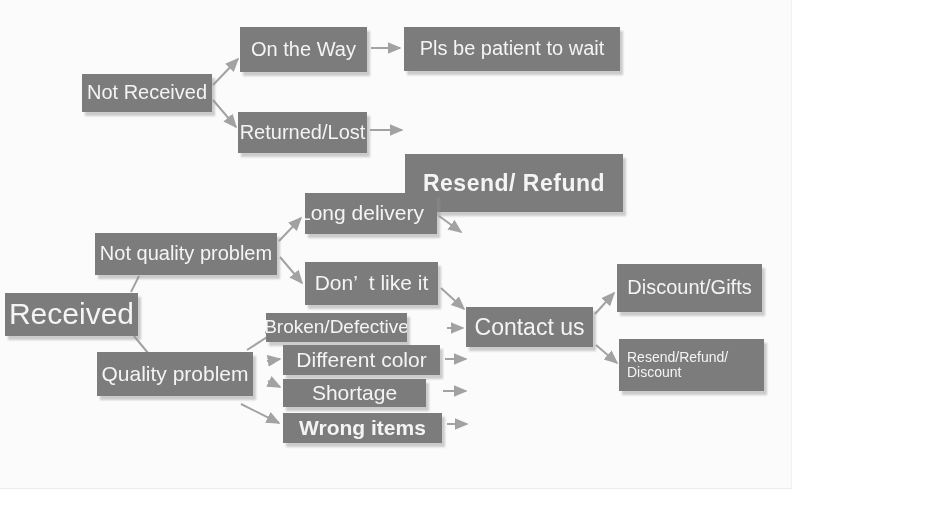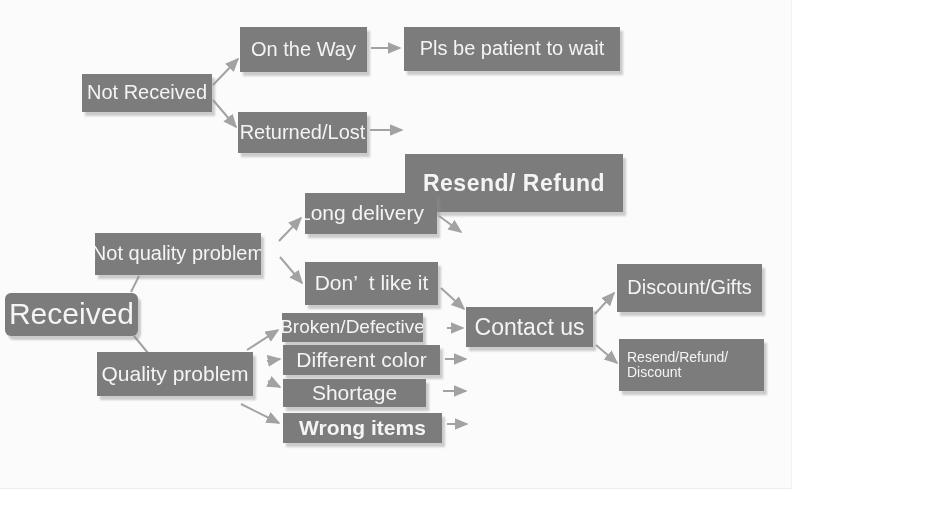--- a/index.html
+++ b/index.html
@@ -75,36 +75,36 @@
         </div>
         <div class="node" style="left: 404px; top: 27px; width: 216px; height: 44px; font-size: 20px; text-align: right;">
           <span class="node-label">Pls be patient to wait</span>
         </div>
         <div class="node" style="left: 238px; top: 112px; width: 129px; height: 41px; font-size: 20px;">
           <span class="node-label">Returned/Lost</span>
         </div>
         <div class="node bold" style="left: 405px; top: 110px; width: 218px; height: 58px; font-size: 23px; margin-top: 44px;">
           <span class="node-label">Resend/ Refund</span>
         </div>
-        <div class="node" style="left: 5px; top: 293px; width: 133px; height: 43px; font-size: 30px; border-radius: 6px;">
+        <div class="node" style="left: 5px; top: 293px; width: 133px; height: 43px; font-size: 30px;">
           <span class="node-label">Received</span>
         </div>
-        <div class="node" style="left: 95px; top: 233px; width: 166px; height: 42px; font-size: 20px;">
+        <div class="node" style="left: 95px; top: 233px; width: 182px; height: 42px; font-size: 20px;">
           <span class="node-label">Not quality problem</span>
         </div>
         <div class="node align-left-clip" style="left: 305px; top: 193px; width: 132px; height: 41px; font-size: 21px;">
           <span class="node-label">Long delivery</span>
         </div>
         <div class="node" style="left: 305px; top: 262px; width: 133px; height: 43px; font-size: 21px;">
           <span class="node-label">Don’  t like it</span>
         </div>
         <div class="node" style="left: 97px; top: 352px; width: 156px; height: 44px; font-size: 21px;">
           <span class="node-label">Quality problem</span>
         </div>
-        <div class="node" style="left: 282px; top: 313px; width: 141px; height: 29px; font-size: 19px;">
+        <div class="node" style="left: 266px; top: 313px; width: 141px; height: 29px; font-size: 19px;">
           <span class="node-label">Broken/Defective</span>
         </div>
         <div class="node" style="left: 283px; top: 345px; width: 157px; height: 30px; font-size: 21px;">
           <span class="node-label">Different color</span>
         </div>
         <div class="node" style="left: 283px; top: 379px; width: 143px; height: 28px; font-size: 21px;">
           <span class="node-label">Shortage</span>
         </div>
         <div class="node" style="left: 283px; top: 413px; width: 159px; height: 30px; font-size: 21px; font-weight: bold;">
           <span class="node-label">Wrong items</span>

